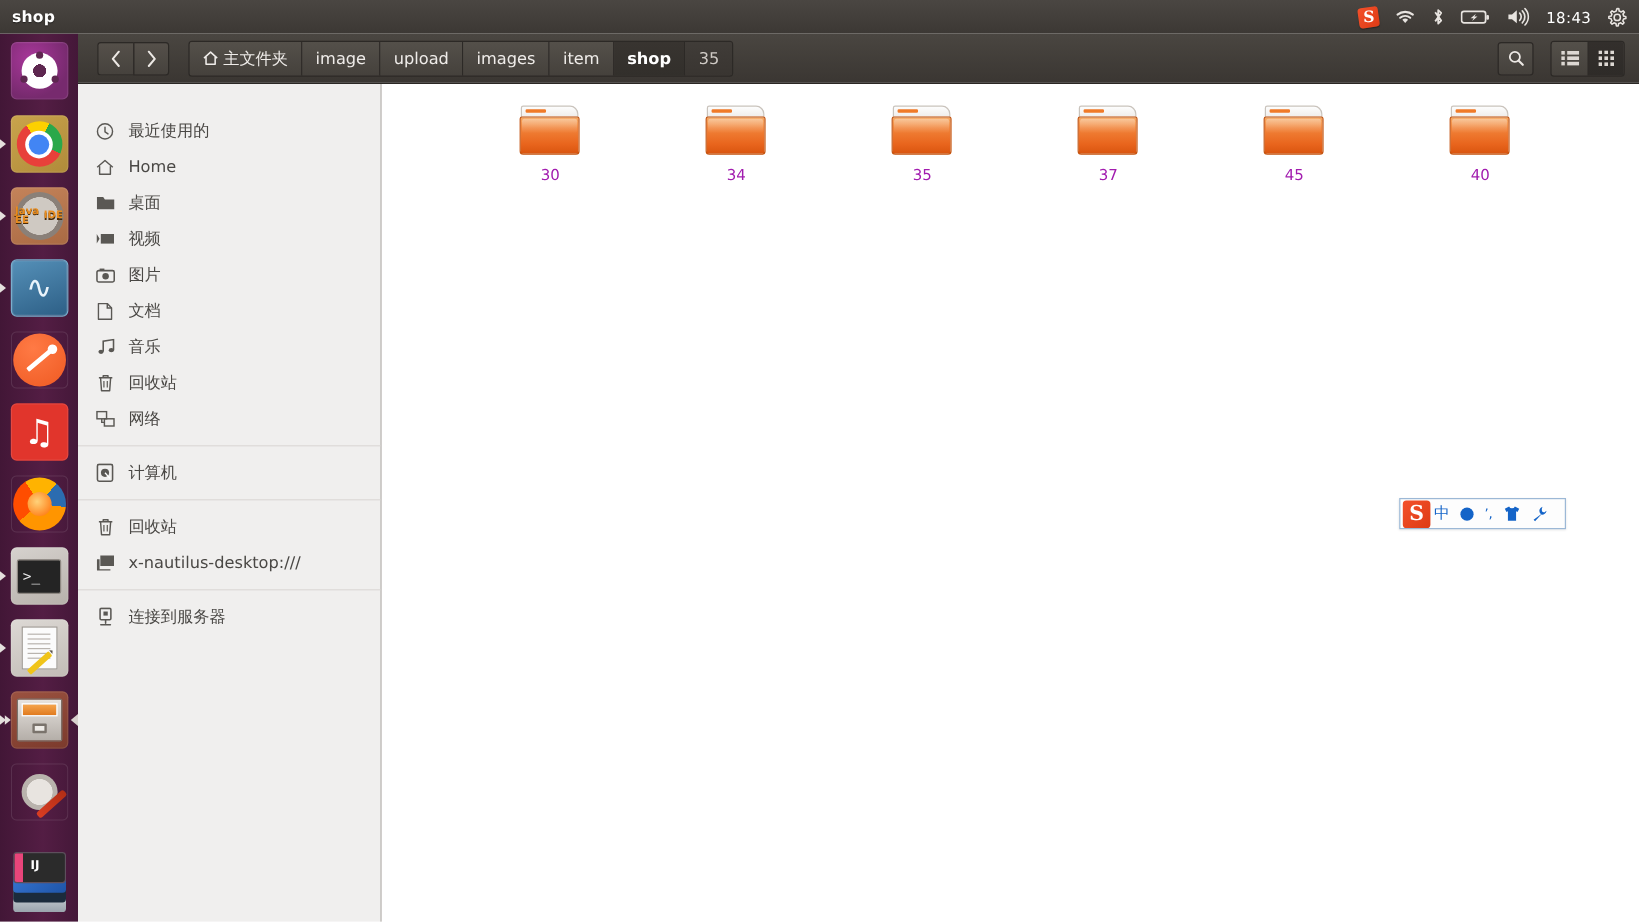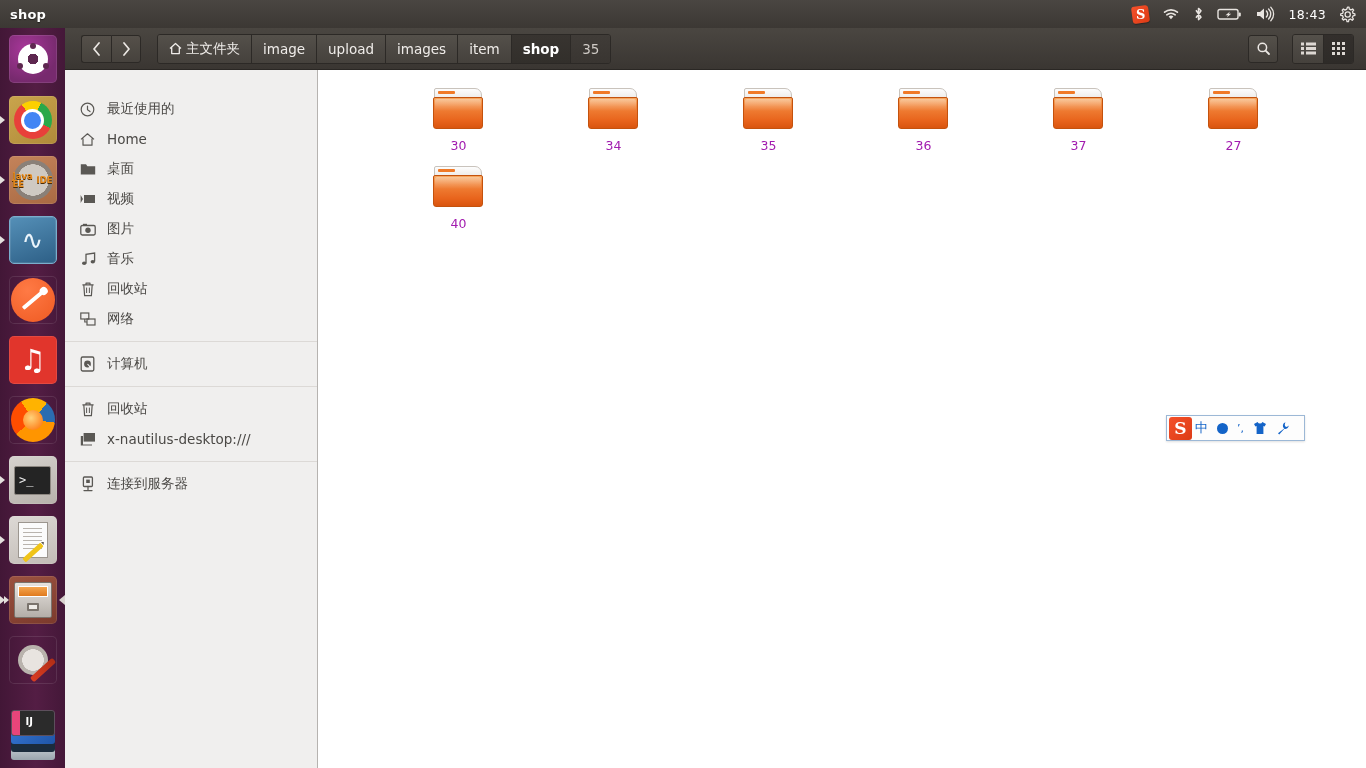--- a/index.html
+++ b/index.html
@@ -534,20 +534,29 @@
       <span class="ico">
         <svg width="16" height="13" viewBox="0 0 16 13">
             <rect x="0.8" y="2.5" width="14.4" height="9.5" rx="1.4" fill="none" stroke="#5a5854" stroke-width="1.3"></rect>
             <circle cx="8" cy="7.3" r="2.7" fill="#5a5854"></circle>
             <rect x="3" y="0.8" width="4" height="2" fill="#5a5854"></rect>
           </svg>
       </span>
       <span>图片</span>
     </div>
 
+    <div class="side-item">
+      <span class="ico">
+        <svg width="13" height="15" viewBox="0 0 13 15">
+            <path d="M1 1 H8.4 L12 4.6 V14 H1 Z" fill="none" stroke="#5a5854" stroke-width="1.2" stroke-linejoin="round"></path>
+            <path d="M8.4 1 V4.6 H12" fill="none" stroke="#5a5854" stroke-width="1.2"></path>
+          </svg>
+      </span>
+      <span>文档</span>
+    </div>
 
 
     <div class="side-item">
       <span class="ico">
         <svg width="16" height="14" viewBox="0 0 16 14">
             <path d="M6 11 V2.4 L14.6 1 V9.6" stroke="#5a5854" stroke-width="1.3" fill="none"></path>
             <ellipse cx="4.2" cy="11.2" rx="2.2" ry="1.7" fill="#5a5854"></ellipse>
             <ellipse cx="12.8" cy="9.8" rx="2.2" ry="1.7" fill="#5a5854"></ellipse>
           </svg>
       </span>
@@ -647,46 +656,38 @@
 
       <div class="file-item">
         <div class="folder">
             <div class="tabback"></div>
             <div class="tabstripe"></div>
             <div class="body"></div>
           </div>
         <div class="file-label">35</div>
       </div>
 
-      <div class="file-item">
-        <div class="folder">
-            <div class="tabback"></div>
-            <div class="tabstripe"></div>
-            <div class="body"></div>
-          </div>
-        <div class="file-label">36</div>
-      </div>
 
       <div class="file-item">
         <div class="folder">
             <div class="tabback"></div>
             <div class="tabstripe"></div>
             <div class="body"></div>
           </div>
         <div class="file-label">37</div>
       </div>
 
 
       <div class="file-item">
         <div class="folder">
             <div class="tabback"></div>
             <div class="tabstripe"></div>
             <div class="body"></div>
           </div>
-        <div class="file-label">27</div>
+        <div class="file-label">45</div>
       </div>
 
       <div class="file-item">
         <div class="folder">
             <div class="tabback"></div>
             <div class="tabstripe"></div>
             <div class="body"></div>
           </div>
         <div class="file-label">40</div>
       </div>

